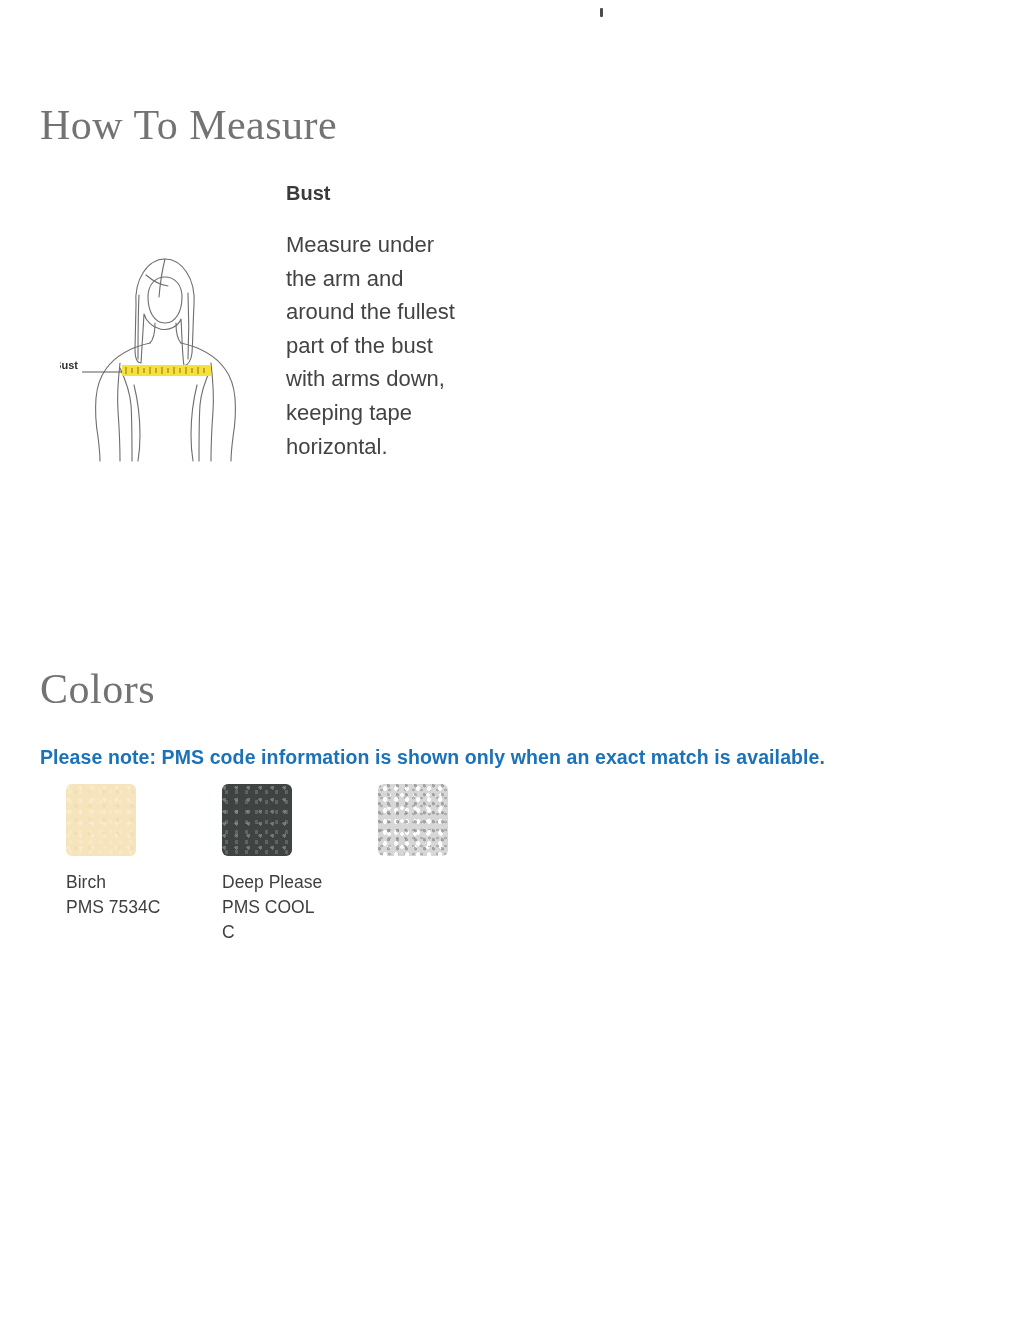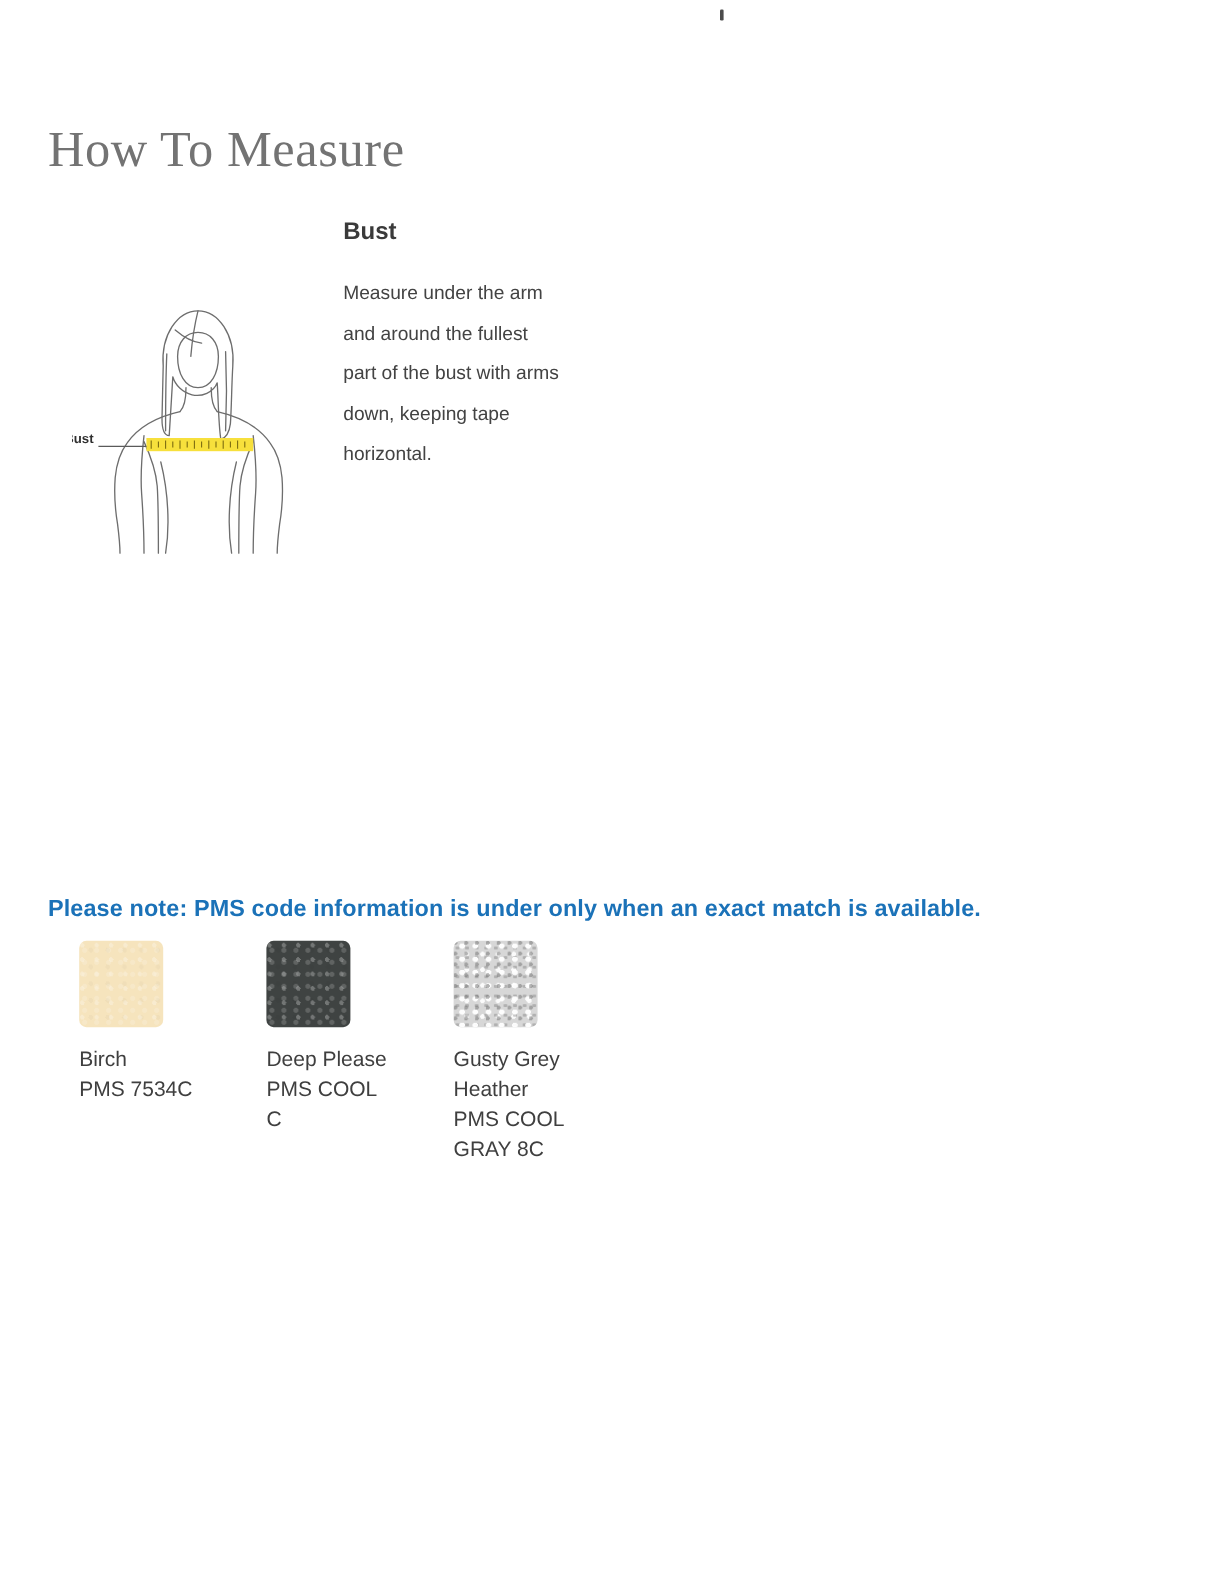--- a/index.html
+++ b/index.html
@@ -76,21 +76,21 @@
     width: 200px;
   }
   .measure-title {
     font-size: 20px;
     font-weight: bold;
     color: #3a3a3a;
     line-height: 26px;
     margin: 0 0 22px 0;
   }
   .measure-body {
-    font-size: 16px;
+    font-size: 22px;
     color: #434343;
     line-height: 33.6px;
     margin: 0;
     max-width: 180px;
   }
 
   
   .pms-note {
     position: absolute;
     left: 40px;
@@ -224,22 +224,23 @@
         <text x="18" y="134" text-anchor="end" font-family="Liberation Sans, sans-serif" font-size="11" font-weight="bold" fill="#2f2f2f">Bust</text>
       </svg>
     </div>
 
     <div class="measure-text">
       <p class="measure-title">Bust</p>
       <p class="measure-body">Measure under the arm and around the fullest part of the bust with arms down, keeping tape horizontal.</p>
     </div>
   </div>
 
-
-  <p class="pms-note" style="color: rgb(27, 114, 184);">Please note: PMS code information is under only when an exact match is available.</p>
+  <h1 class="section-heading" id="heading-colors">Colors</h1>
+
+  <p class="pms-note" style="color: rgb(27, 114, 184);">Please note: PMS code information is shown only when an exact match is available.</p>
 
   <div class="swatch-row">
 
     <div class="swatch-cell">
       <div class="swatch-chip" id="chip-0" style="background: rgb(246, 228, 189);"></div>
       <div class="swatch-labels">
         <div>Birch</div>
         <div>PMS 7534C</div>
       </div>
     </div>
@@ -247,20 +248,16 @@
     <div class="swatch-cell">
       <div class="swatch-chip" id="chip-1" style="background: rgb(63, 67, 66);"></div>
       <div class="swatch-labels">
         <div>Deep Please</div>
         <div>PMS COOL C</div>
       </div>
     </div>
 
     <div class="swatch-cell">
       <div class="swatch-chip heather" id="chip-2" style="background: rgb(215, 215, 215);"></div>
-      <div class="swatch-labels">
-        <div>Gusty Grey Heather</div>
-        <div>PMS COOL GRAY 8C</div>
-      </div>
     </div>
 
   </div>
 </div>
 
 </body></html>

